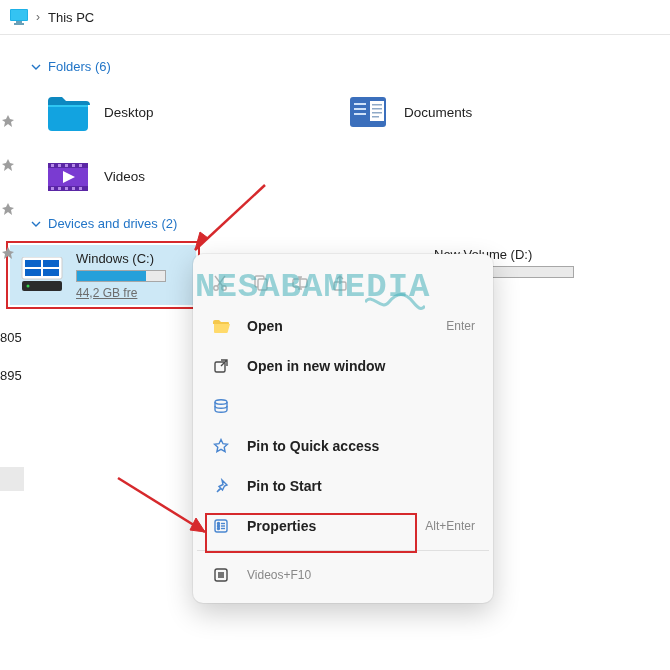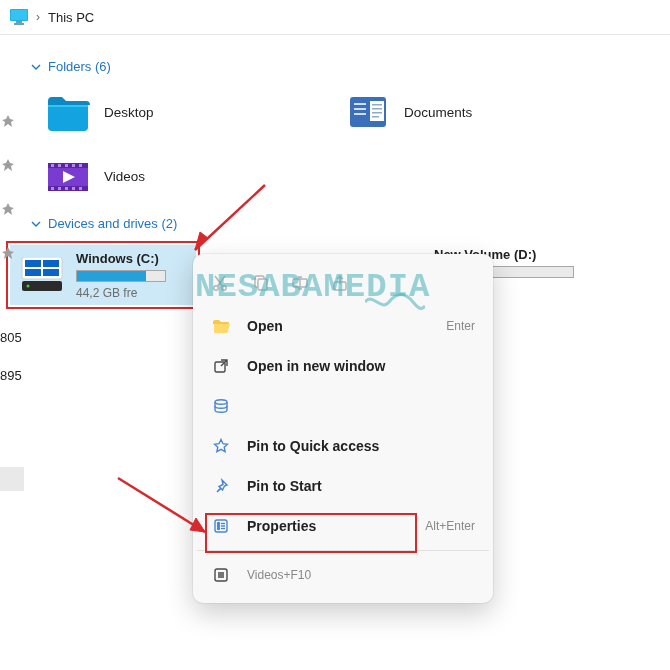--- a/index.html
+++ b/index.html
@@ -83,33 +83,33 @@
   .drive-item.selected {
     background: #cde8f6;
   }
   .drive-highlight {
     border: 2px solid #d6292c;
     padding: 2px;
     margin-left: -6px;
   }
   .drive-icon { width: 44px; height: 36px; }
   .drive-info { display:flex; flex-direction:column; gap:2px; }
-  .drive-name { font-size: 13px; color:#222;font-weight:bold; }
+  .drive-name { font-size: 13px; color:#222; }
   .drive-bar {
     width: 140px; height: 12px;
     border: 1px solid #a7a7a7;
     background: #eaeaea;
     margin: 2px 0;
     position: relative;
   }
   .drive-bar .fill {
     position:absolute; left:0; top:0; bottom:0;
     background: #26a0da;
   }
-  .drive-free { font-size: 12px; color:#6d6d6d; }
+  .drive-free { font-size: 12px; color:#6d6d6d;text-decoration:underline; }
 
   .trunc-left {
     position: absolute;
     left: 0; top: 284px;
     font-size: 13px; color:#222;
     line-height: 38px;
   }
 
   
   .ctxmenu {

